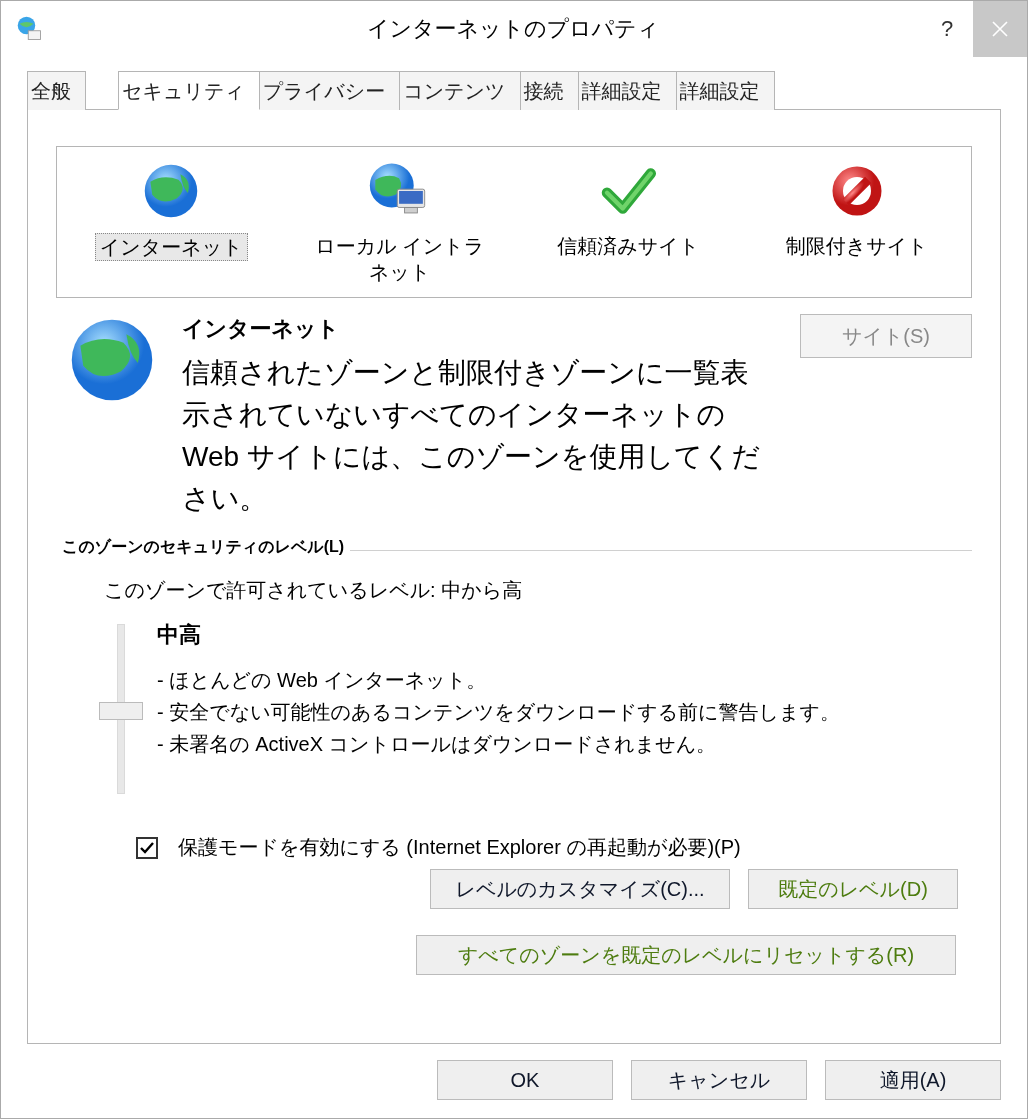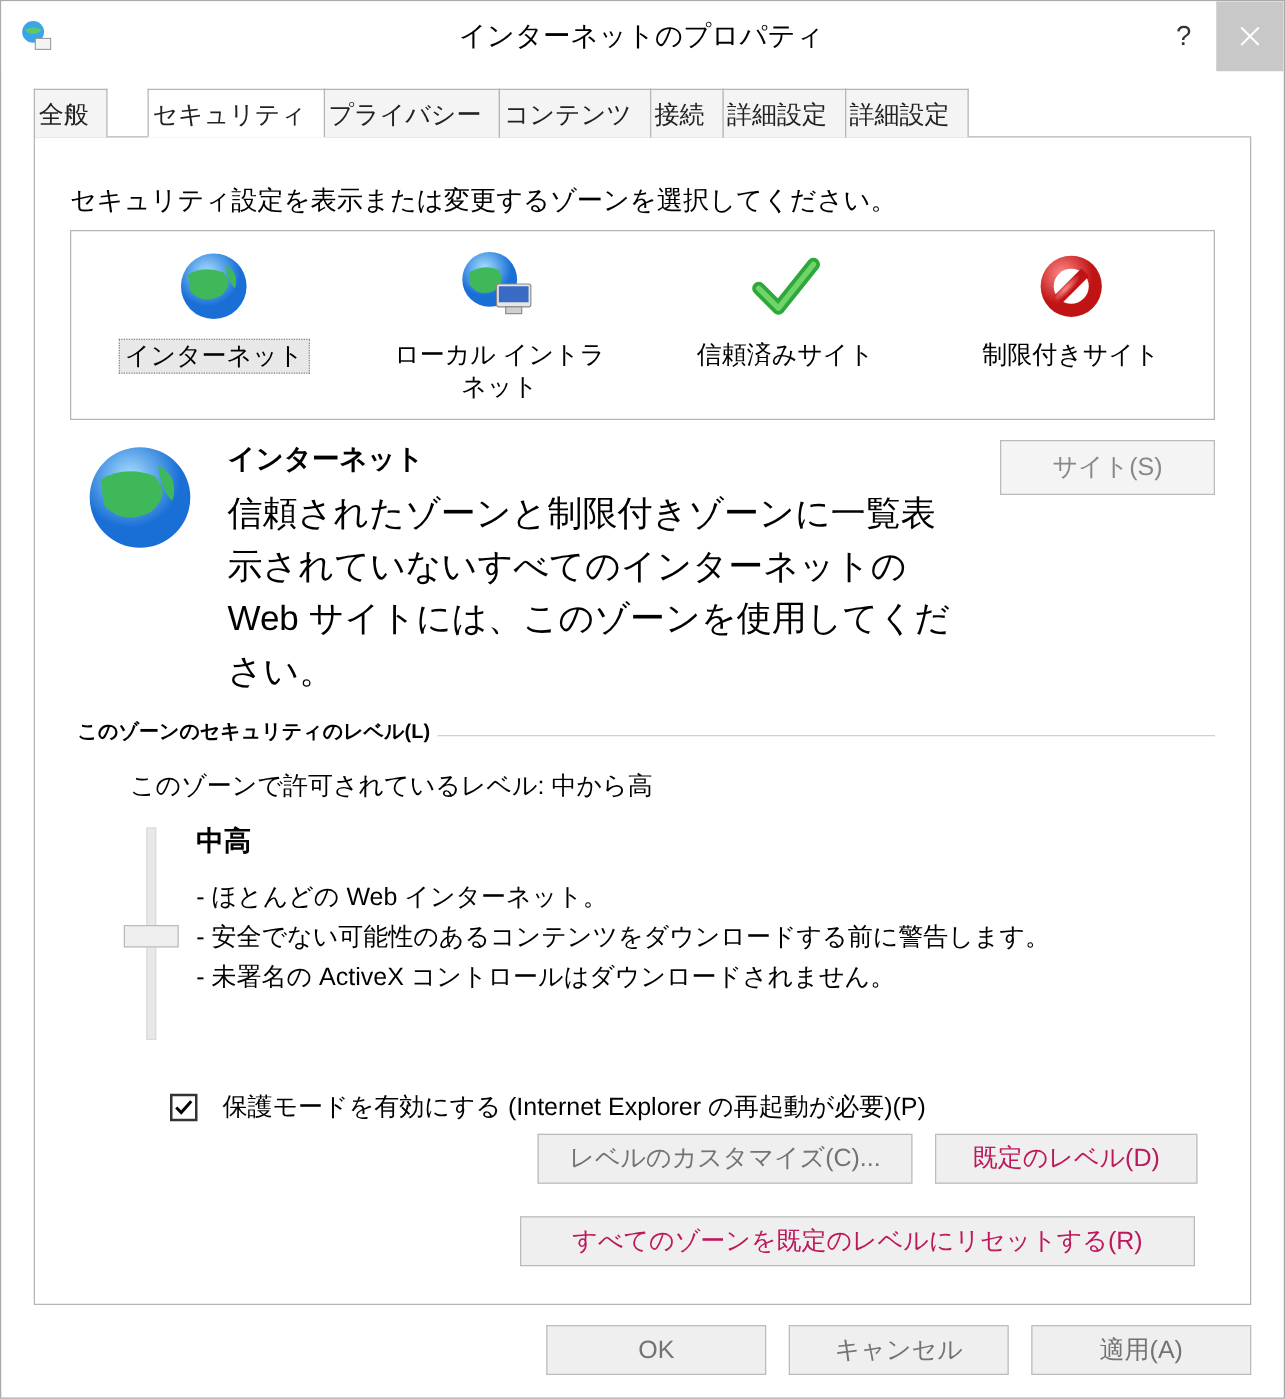--- a/index.html
+++ b/index.html
@@ -167,23 +167,23 @@
 
   .btn-row { display: flex; justify-content: flex-end; gap: 18px; margin: 6px 4px 6px 0; }
   .btn {
     height: 40px;
     border: 1px solid #bbb;
     background: #efefef;
     font-size: 20px;
     text-align: center;
     line-height: 38px;
     padding: 0 14px;
-    color: #737373;
-  }
-  .btn.disabled { color: #be185d; }
+    color: #0f172a;
+  }
+  .btn.disabled { color: #4d7c0f; }
   .btn.wide { min-width: 300px; }
   .btn-row.reset { justify-content: flex-end; margin-right: 16px; }
   .btn-row.reset .btn { width: 540px; }
 
   .dialog-buttons {
     display: flex;
     justify-content: flex-end;
     gap: 18px;
     padding: 16px 26px 18px 0;
   }
@@ -218,21 +218,20 @@
   <div class="tab">全般</div>
   <div class="tab active">セキュリティ</div>
   <div class="tab">プライバシー</div>
   <div class="tab">コンテンツ</div>
   <div class="tab">接続</div>
   <div class="tab">詳細設定</div>
   <div class="tab">詳細設定</div>
 </div>
 
 <div class="panel">
-  <div class="instruction">セキュリティ設定を表示または変更するゾーンを選択してください。</div>
 
   <div class="zone-box">
     <div class="zone-item selected">
       <div class="zone-icon">
         <svg width="60" height="60" viewBox="0 0 64 64">
           <defs>
               <radialGradient id="g1" cx="40%" cy="30%">
                 <stop offset="0%" stop-color="#a8e0ff"></stop>
                 <stop offset="100%" stop-color="#1a6fd6"></stop>
               </radialGradient>

